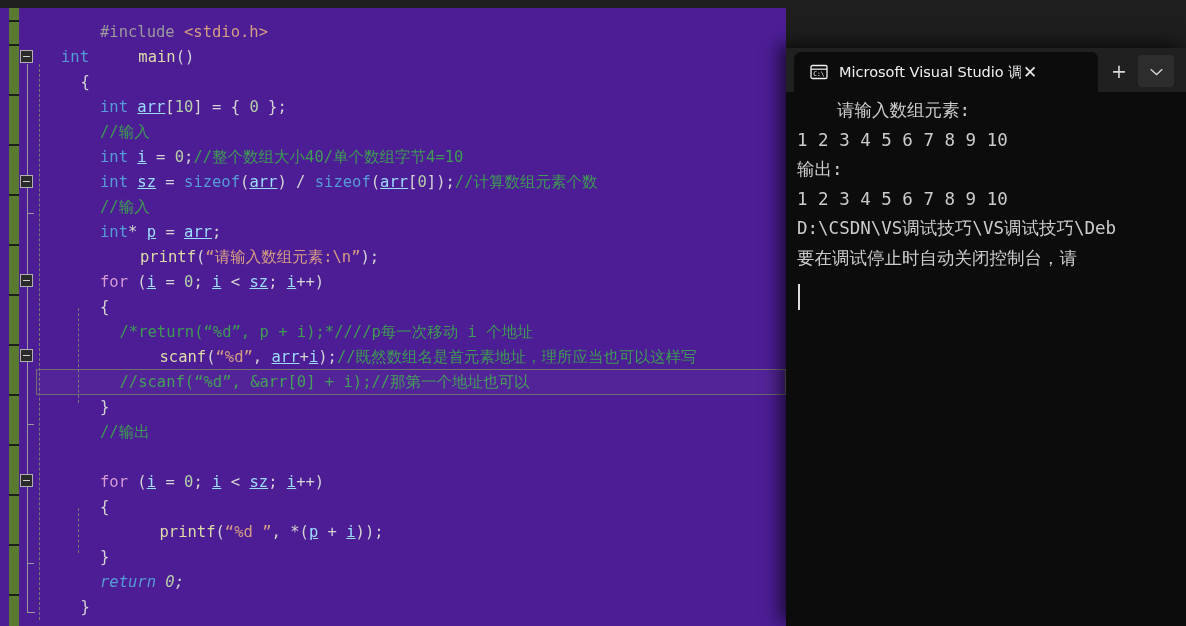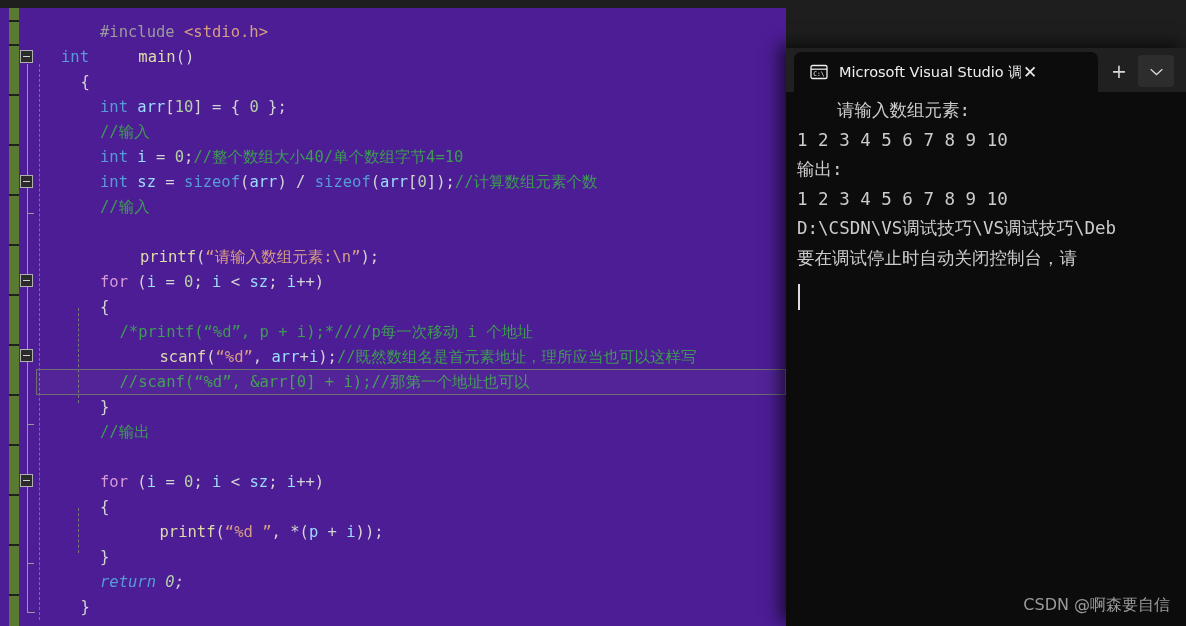--- a/index.html
+++ b/index.html
@@ -116,21 +116,21 @@
     height: 5px;
     overflow: hidden;
   }
   
   .c-pre   { color: #9b9b9b; }
   .c-kw    { color: #569cd6; text-align: center; }
   .c-ctrl  { color: #d79ad7; }
   .c-fn    { color: #dcdcaa; margin-left: 40px; }
   .c-str   { color: #d69d85; }
   .c-cmt   { color: #3f9b53; }
-  .c-var   { color: #9cdcfe; }
+  .c-var   { color: #9cdcfe; text-decoration: underline; }
   .c-num   { color: #b5cea8; }
   .c-punc  { color: #d4d4d4; }
 
   
   #console-win {
     position: absolute;
     left: 786px;
     top: 48px;
     width: 400px;
     height: 578px;
@@ -277,24 +277,25 @@
 
     <div id="code-area">
         <div class="ln" style="top: 12px; left: 81px;"><span class="c-pre">#include</span><span class="c-punc"> </span><span class="c-str">&lt;stdio.h&gt;</span></div>
         <div class="ln" style="top: 37px; left: 42px;"><span class="c-kw">int</span><span class="c-punc"> </span><span class="c-fn">main</span><span class="c-punc">(</span><span class="c-punc">)</span></div>
         <div class="ln" style="top: 62px; left: 61.5px;"><span class="c-punc">{</span></div>
         <div class="ln" style="top: 87px; left: 81px;"><span class="c-kw">int</span><span class="c-punc"> </span><span class="c-var">arr</span><span class="c-punc">[</span><span class="c-num">10</span><span class="c-punc">]</span><span class="c-punc"> </span><span class="c-punc">=</span><span class="c-punc"> </span><span class="c-punc">{</span><span class="c-punc"> </span><span class="c-num">0</span><span class="c-punc"> </span><span class="c-punc">}</span><span class="c-punc">;</span></div>
         <div class="ln" style="top: 112px; left: 81px;"><span class="c-cmt">//输入</span></div>
         <div class="ln" style="top: 137px; left: 81px;"><span class="c-kw">int</span><span class="c-punc"> </span><span class="c-var">i</span><span class="c-punc"> </span><span class="c-punc">=</span><span class="c-punc"> </span><span class="c-num">0</span><span class="c-punc">;</span><span class="c-cmt">//整个数组大小40/单个数组字节4=10</span></div>
         <div class="ln" style="top: 162px; left: 81px;"><span class="c-kw">int</span><span class="c-punc"> </span><span class="c-var">sz</span><span class="c-punc"> </span><span class="c-punc">=</span><span class="c-punc"> </span><span class="c-kw">sizeof</span><span class="c-punc">(</span><span class="c-var">arr</span><span class="c-punc">)</span><span class="c-punc"> </span><span class="c-punc">/</span><span class="c-punc"> </span><span class="c-kw">sizeof</span><span class="c-punc">(</span><span class="c-var">arr</span><span class="c-punc">[</span><span class="c-num">0</span><span class="c-punc">]</span><span class="c-punc">)</span><span class="c-punc">;</span><span class="c-cmt">//计算数组元素个数</span></div>
         <div class="ln" style="top: 187px; left: 81px;"><span class="c-cmt">//输入</span></div>
+        <div class="ln" style="top: 212px; left: 81px;"><span class="c-kw">int</span><span class="c-punc">*</span><span class="c-punc"> </span><span class="c-var">p</span><span class="c-punc"> </span><span class="c-punc">=</span><span class="c-punc"> </span><span class="c-var">arr</span><span class="c-punc">;</span></div>
         <div class="ln" style="top: 237px; left: 81px;"><span class="c-fn">printf</span><span class="c-punc">(</span><span class="c-str">“请输入数组元素:\n”</span><span class="c-punc">)</span><span class="c-punc">;</span></div>
         <div class="ln" style="top: 262px; left: 81px;"><span class="c-ctrl">for</span><span class="c-punc"> </span><span class="c-punc">(</span><span class="c-var">i</span><span class="c-punc"> </span><span class="c-punc">=</span><span class="c-punc"> </span><span class="c-num">0</span><span class="c-punc">;</span><span class="c-punc"> </span><span class="c-var">i</span><span class="c-punc"> </span><span class="c-punc">&lt;</span><span class="c-punc"> </span><span class="c-var">sz</span><span class="c-punc">;</span><span class="c-punc"> </span><span class="c-var">i</span><span class="c-punc">+</span><span class="c-punc">+</span><span class="c-punc">)</span></div>
         <div class="ln" style="top: 287px; left: 81px;"><span class="c-punc">{</span></div>
-        <div class="ln" style="top: 312px; left: 100.5px;"><span class="c-cmt">/*printf(“%d”, p + i);*////p每一次移动 i 个地址</span></div>
+        <div class="ln" style="top: 312px; left: 100.5px;"><span class="c-cmt">/*return(“%d”, p + i);*////p每一次移动 i 个地址</span></div>
         <div class="ln" style="top: 337px; left: 100.5px;"><span class="c-fn">scanf</span><span class="c-punc">(</span><span class="c-str">“%d”</span><span class="c-punc">,</span><span class="c-punc"> </span><span class="c-var">arr</span><span class="c-punc">+</span><span class="c-var">i</span><span class="c-punc">)</span><span class="c-punc">;</span><span class="c-cmt">//既然数组名是首元素地址，理所应当也可以这样写</span></div>
         <div class="ln" style="top: 362px; left: 100.5px;"><span class="c-cmt">//scanf(“%d”, &amp;arr[0] + i);//那第一个地址也可以</span></div>
         <div class="ln" style="top: 387px; left: 81px;"><span class="c-punc">}</span></div>
         <div class="ln" style="top: 412px; left: 81px;"><span class="c-cmt">//输出</span></div>
         <div class="ln" style="top: 462px; left: 81px;"><span class="c-ctrl">for</span><span class="c-punc"> </span><span class="c-punc">(</span><span class="c-var">i</span><span class="c-punc"> </span><span class="c-punc">=</span><span class="c-punc"> </span><span class="c-num">0</span><span class="c-punc">;</span><span class="c-punc"> </span><span class="c-var">i</span><span class="c-punc"> </span><span class="c-punc">&lt;</span><span class="c-punc"> </span><span class="c-var">sz</span><span class="c-punc">;</span><span class="c-punc"> </span><span class="c-var">i</span><span class="c-punc">+</span><span class="c-punc">+</span><span class="c-punc">)</span></div>
         <div class="ln" style="top: 487px; left: 81px;"><span class="c-punc">{</span></div>
         <div class="ln" style="top: 512px; left: 100.5px;"><span class="c-fn">printf</span><span class="c-punc">(</span><span class="c-str">“%d ”</span><span class="c-punc">,</span><span class="c-punc"> </span><span class="c-punc">*</span><span class="c-punc">(</span><span class="c-var">p</span><span class="c-punc"> </span><span class="c-punc">+</span><span class="c-punc"> </span><span class="c-var">i</span><span class="c-punc">)</span><span class="c-punc">)</span><span class="c-punc">;</span></div>
         <div class="ln" style="top: 537px; left: 81px;"><span class="c-punc">}</span></div>
         <div class="ln" style="top: 562px; left: 81px; font-style: italic;"><span class="c-kw">return</span><span class="c-punc"> </span><span class="c-num">0</span><span class="c-punc">;</span></div>
         <div class="ln" style="top: 587px; left: 61.5px;"><span class="c-punc">}</span></div>
@@ -342,15 +343,14 @@
         <div class="cline" style="top: 32.5px;">1 2 3 4 5 6 7 8 9 10</div>
         <div class="cline" style="top: 62px;">输出:</div>
         <div class="cline" style="top: 91.5px;">1 2 3 4 5 6 7 8 9 10</div>
         <div class="cline" style="top: 121px;">D:\CSDN\VS调试技巧\VS调试技巧\Deb</div>
         <div class="cline" style="top: 150.5px;">要在调试停止时自动关闭控制台，请</div>
       </div>
     <div id="console-caret"></div>
 
   </div>
 
-  <div id="watermark">CSDN @啊森要自信</div>
 
 </div>
 
 </body></html>

